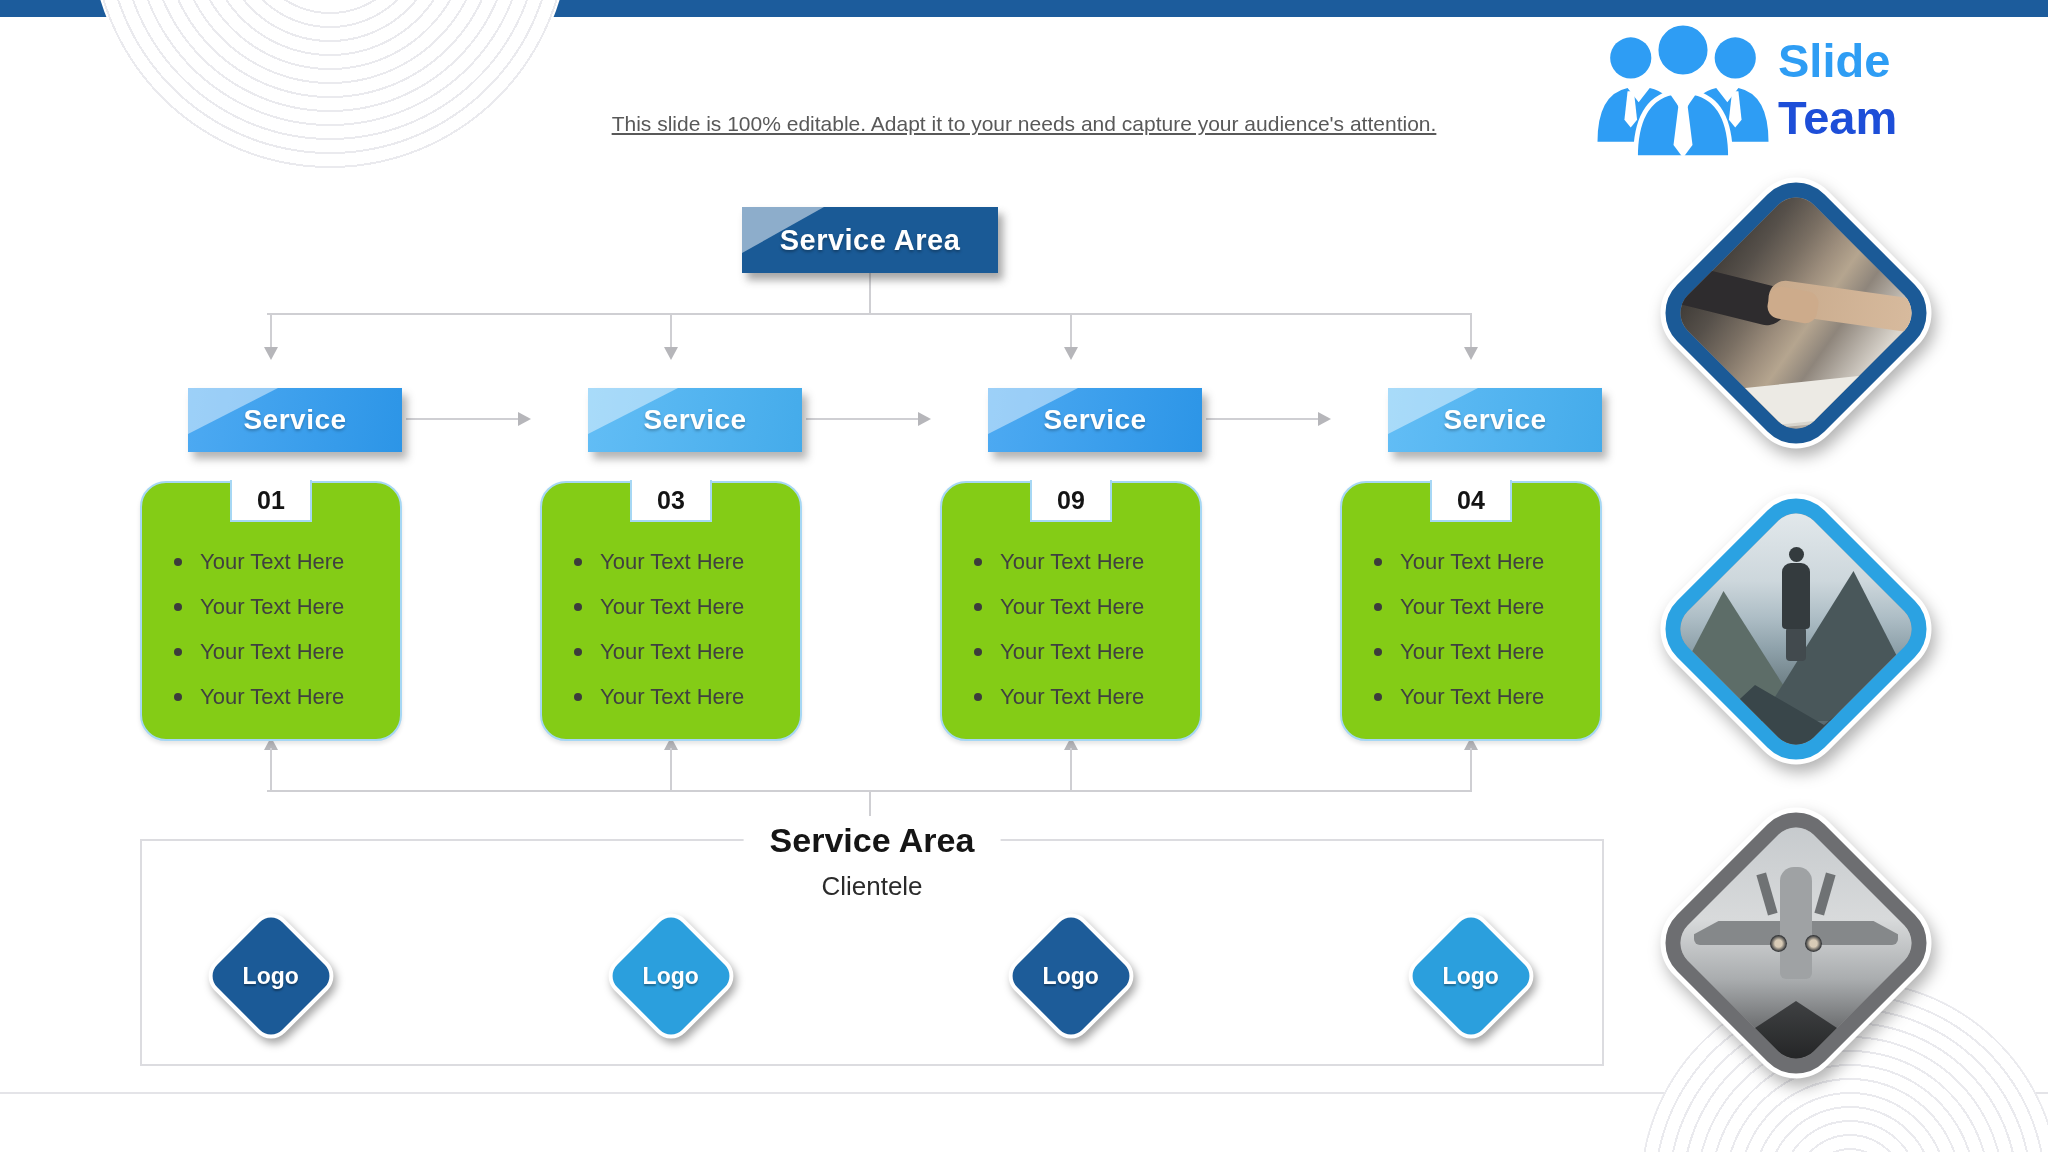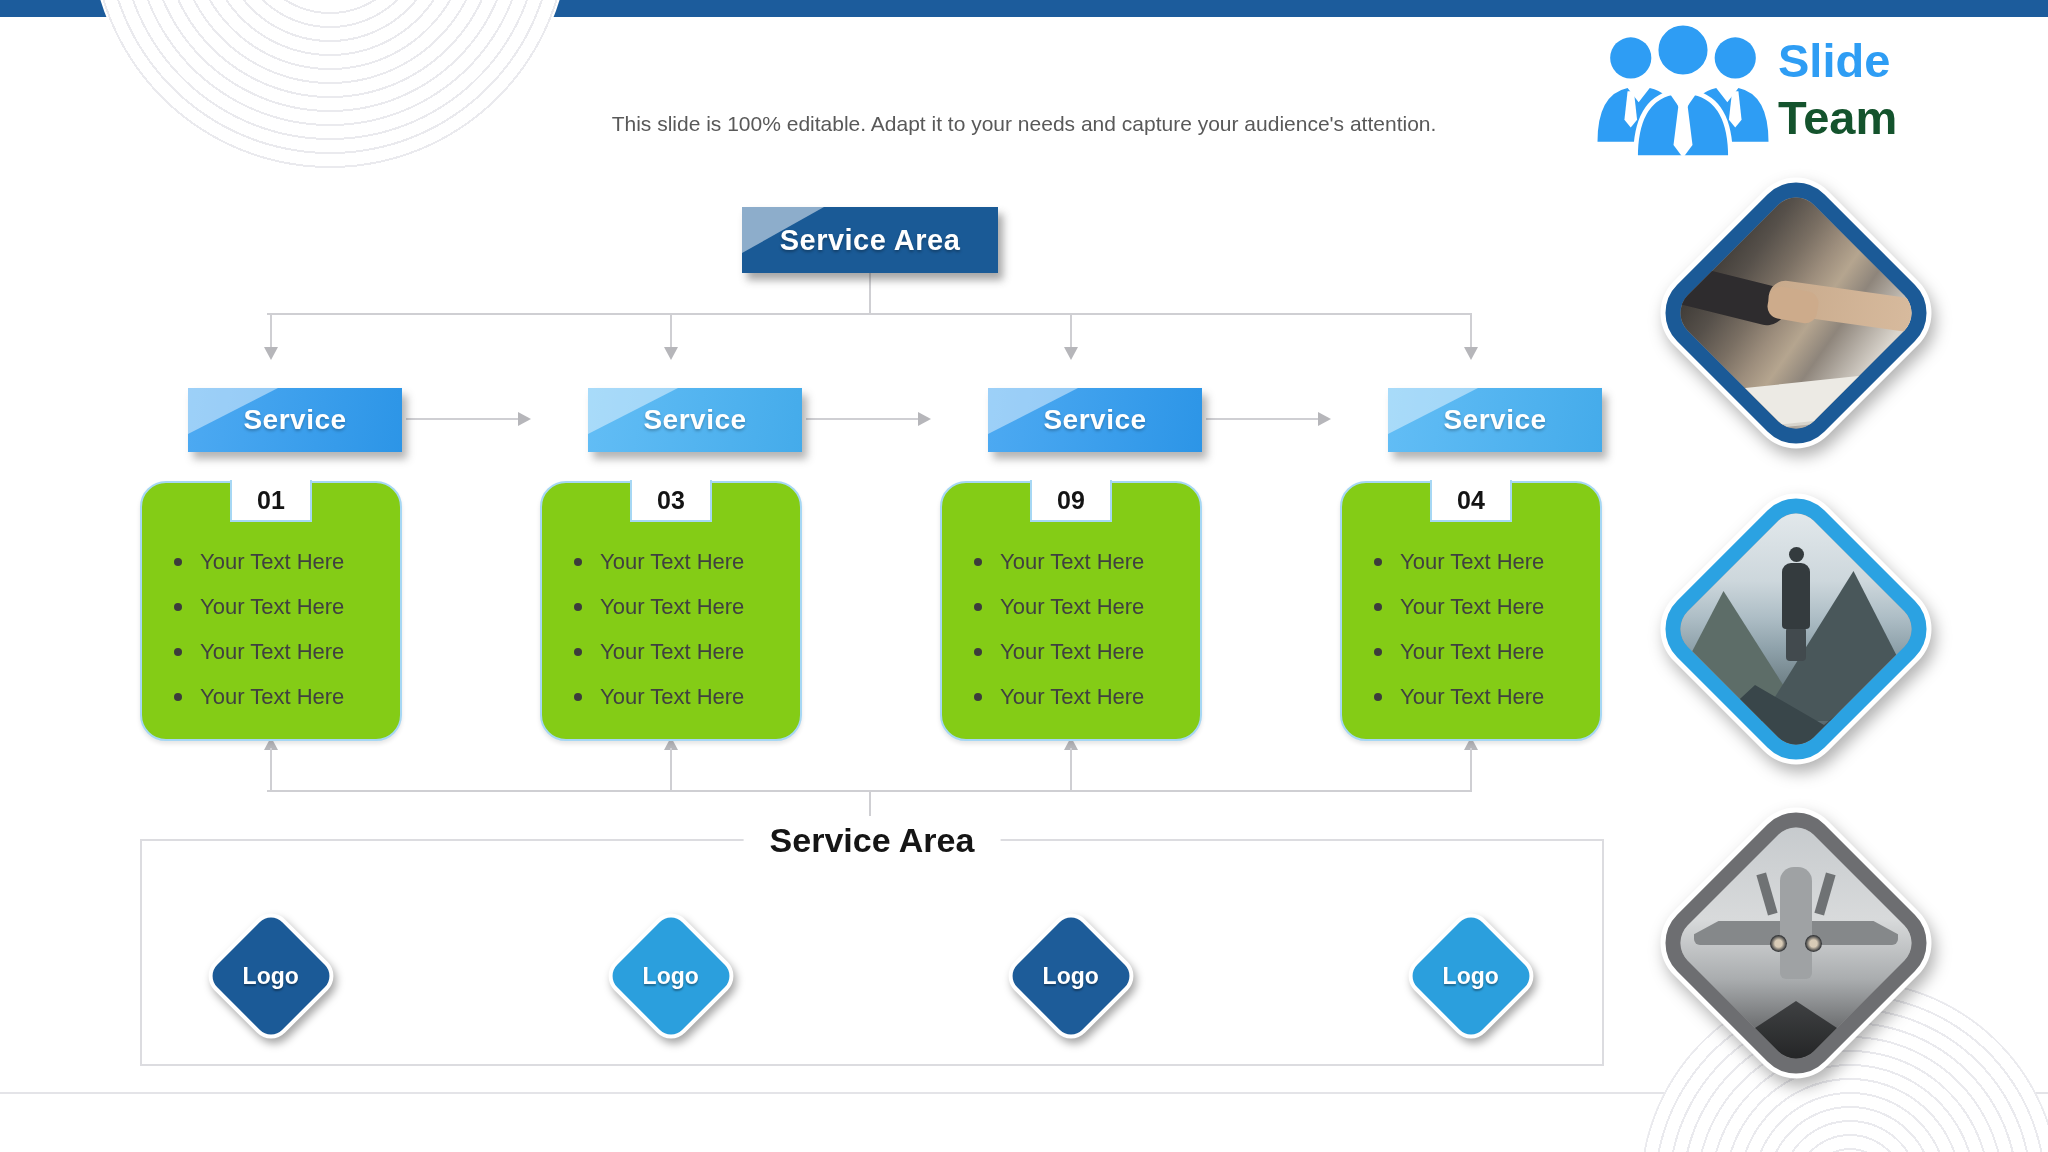--- a/index.html
+++ b/index.html
@@ -9,28 +9,28 @@
   .topbar{position:absolute;left:0;top:0;width:2048px;height:17px;z-index:1;}
   .rings{position:absolute;border-radius:50%;z-index:2;
          background:repeating-radial-gradient(circle closest-side,#ffffff 0 12px,#eaeaee 12px 14px);}
   #rings-tl{left:90px;top:-310px;width:480px;height:480px;}
   #rings-br{left:1640px;top:980px;width:420px;height:420px;}
   .hairline{position:absolute;left:0;top:1092px;width:2048px;height:2px;background:#e4e4e8;z-index:1;}
   
   .title{position:absolute;left:0;top:22px;width:100%;text-align:center;z-index:4;
          font-size:60px;font-weight:bold;color:#0b0b0b;letter-spacing:-1px;}
   .subtitle{position:absolute;left:0;top:112px;width:100%;text-align:center;z-index:4;
-            font-size:21px;color:#595959;}
+            font-size:21px;color:#595959;text-decoration:underline;}
   
   .brand{position:absolute;left:1588px;top:14px;width:380px;height:150px;display:flex;z-index:6;}
   .brand svg{width:190px;height:148px;flex:none;}
   .brand-text{display:flex;flex-direction:column;justify-content:center;font-weight:bold;
               font-size:47px;line-height:1.22;}
   .brand-line1{color:#2E9DF4;}
-  .brand-line2{color:#14532d;}
+  .brand-line2{color:#1d4ed8;}
   
   .root-banner{position:absolute;left:742px;top:207px;width:256px;height:66px;z-index:3;
     display:flex;align-items:center;justify-content:center;color:#fff;font-weight:bold;
     font-size:29px;letter-spacing:.5px;box-shadow:5px 7px 8px rgba(60,60,60,.45);
     text-shadow:0 2px 3px rgba(0,0,0,.3);}
   .root-banner::before{content:'';position:absolute;top:0;left:0;width:0;height:0;
     border-top:46px solid rgba(255,255,255,.5);border-right:82px solid transparent;}
   .col{position:absolute;top:388px;width:262px;z-index:3;}
   #col1{left:140px;} #col2{left:540px;} #col3{left:940px;} #col4{left:1340px;}
   .svc-banner{position:relative;height:64px;display:flex;align-items:center;justify-content:center;
@@ -231,20 +231,21 @@
   <div class="arr arr-u" style="left:1464px;top:737px;"></div>
   <div class="vline" style="left:270px;top:748px;height:42px;"></div>
   <div class="vline" style="left:670px;top:748px;height:42px;"></div>
   <div class="vline" style="left:1070px;top:748px;height:42px;"></div>
   <div class="vline" style="left:1470px;top:748px;height:42px;"></div>
   <div class="hline" style="left:267px;top:790px;width:1205px;"></div>
   <div class="vline" style="left:869px;top:790px;height:33px;"></div>
 
   <div class="footer-box">
     <div class="footer-title">Service Area</div>
+    <div class="footer-sub">Clientele</div>
   </div>
 
   <div class="logo-wrap" id="logo1">
     <div class="logo-diamond" style="background: rgb(27, 90, 151);">
       <span class="logo-label">Logo</span>
     </div>
   </div>
   <div class="logo-wrap" id="logo2">
     <div class="logo-diamond" style="background: rgb(43, 159, 221);">
       <span class="logo-label">Logo</span>

